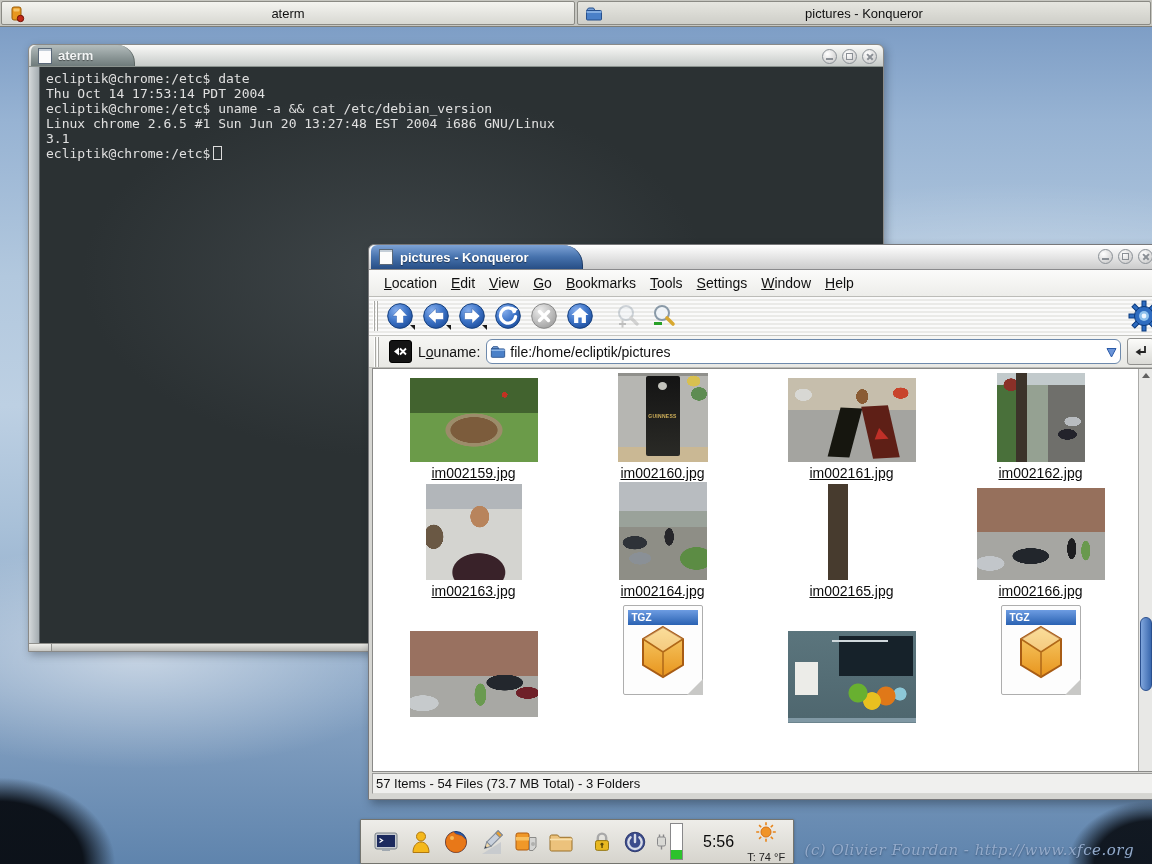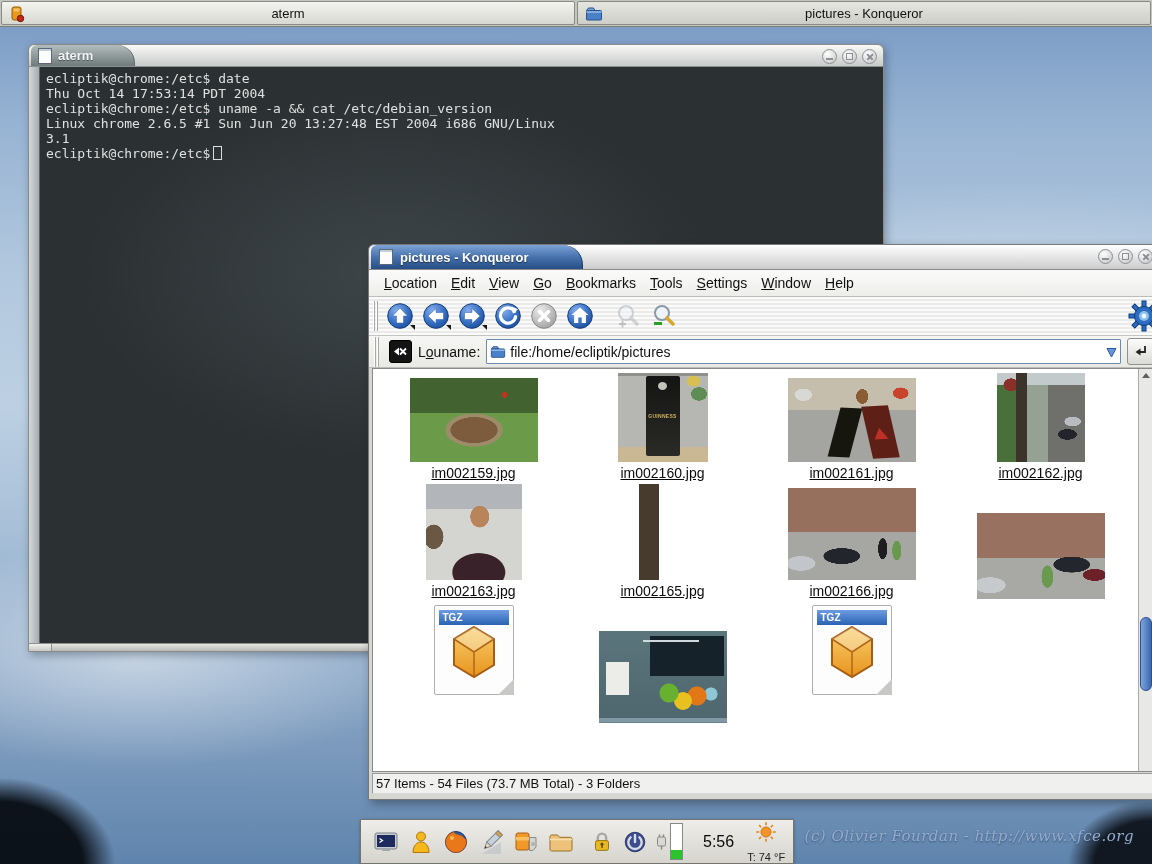--- a/index.html
+++ b/index.html
@@ -6,21 +6,21 @@
   body{width:1152px;height:864px;overflow:hidden;font-family:"Liberation Sans",sans-serif;-webkit-font-smoothing:antialiased;}
   .desktop{position:relative;width:1152px;height:864px;overflow:hidden;
     background:
       radial-gradient(420px 160px at 12% 76%, rgba(255,255,255,.5), rgba(255,255,255,0) 70%),
       radial-gradient(700px 220px at 55% 50%, rgba(255,255,255,.42), rgba(255,255,255,0) 72%),
       radial-gradient(520px 160px at 88% 34%, rgba(255,255,255,.28), rgba(255,255,255,0) 70%),
       linear-gradient(180deg,#7e9ec6 3.2%,#97b3d3 14%,#b2c8de 32%,#bdd0e3 47%,#a8c0d8 61%,#92adcb 74%,#7a99bc 87%,#5f84ad 100%);}
   .corner{position:absolute;z-index:1;}
   .corner.bl{left:0;bottom:0;width:160px;height:120px;background:radial-gradient(160px 120px at 0% 100%, rgba(8,12,18,.95) 52%, rgba(8,12,18,0) 72%);}
   .corner.br{right:0;bottom:0;width:120px;height:90px;background:radial-gradient(120px 90px at 100% 100%, rgba(8,12,18,.9) 48%, rgba(8,12,18,0) 70%);}
-  .credit{position:absolute;right:18px;bottom:19px;z-index:2;font-family:"DejaVu Serif",serif;font-style:italic;font-size:15px;letter-spacing:.5px;color:#94abcb;text-shadow:0 1px 2px rgba(25,45,75,.55);}
+  .credit{position:absolute;right:18px;bottom:5px;z-index:2;font-family:"DejaVu Serif",serif;font-style:italic;font-size:15px;letter-spacing:.5px;color:#94abcb;text-shadow:0 1px 2px rgba(25,45,75,.55);}
 
   
   .topbar{position:absolute;left:0;top:0;width:1152px;height:27px;z-index:5;display:flex;gap:2px;padding:1px;box-sizing:border-box;background:#c6c6c0;border-bottom:1px solid #7e7e78;}
   .tbtn{position:relative;flex:1;display:flex;align-items:center;justify-content:center;border:1px solid #8a8a84;border-radius:2px;background:linear-gradient(180deg,#f4f4f0,#d8d8d2);font-size:13px;color:#111;}
   .tbtn.active{background:linear-gradient(180deg,#e6e6e0,#cecec8);}
   .tbtn .ticon{position:absolute;left:7px;top:3px;width:18px;height:18px;}
 
   
   .wbtns{position:absolute;top:4px;display:flex;gap:5px;}
   .wbtn{width:15px;height:15px;border-radius:50%;background:radial-gradient(circle at 35% 30%,#ffffff,#d2d2d2 75%,#c2c2c2);border:1px solid #8a9096;position:relative;box-sizing:border-box;}
@@ -56,21 +56,21 @@
   .thandle{width:5px;height:30px;margin:0 4px 0 2px;background:linear-gradient(90deg,#ffffff 0 1px,#a8a8a4 1px 2px,rgba(0,0,0,0) 2px 3px,#ffffff 3px 4px,#a8a8a4 4px 5px);}
   .tbbtn{position:relative;width:36px;height:34px;display:flex;align-items:center;justify-content:center;}
   .tbbtn .dd{position:absolute;right:3px;bottom:3px;width:0;height:0;border-top:5px solid #1a1a1a;border-left:5px solid transparent;}
   .tbspace{width:12px;}
   .tbfill{flex:1;}
   .gearwrap{width:34px;height:34px;margin-right:-6px;display:flex;align-items:center;justify-content:center;}
   .locrow{height:31px;background:linear-gradient(180deg,#f6f6f4,#e8e8e4);border-bottom:1px solid #bcbcb8;display:flex;align-items:center;gap:6px;padding:0 3px;}
   .clearbtn{width:21px;height:21px;border-radius:3px;background:#141414;border:1px solid #000;display:flex;align-items:center;justify-content:center;}
   .loclabel{font-size:14px;color:#101010;white-space:nowrap;}
   .loclabel .ac{text-decoration:underline;}
-  .combo{flex:1;height:23px;background:#fff;border:1px solid #6e8aac;border-radius:1px;display:flex;align-items:center;gap:4px;padding:0 3px;min-width:0;}
+  .combo{flex:1;height:23px;background:#fff;border:1px solid #6e8aac;border-radius:6px;display:flex;align-items:center;gap:4px;padding:0 3px;min-width:0;}
   .combo .val{font-size:14px;color:#101010;white-space:nowrap;overflow:hidden;flex:1;}
   .gobtn{width:25px;height:25px;border:1px solid #90908e;border-radius:3px;background:linear-gradient(180deg,#fcfcfa,#dadad6);display:flex;align-items:center;justify-content:center;flex:none;}
   .view{flex:1;margin:0 3px;border:1px solid #8a8a88;background:#fff;position:relative;overflow:hidden;min-height:0;}
   .vscroll{position:absolute;right:0;top:0;bottom:0;width:14px;background:#e8e8e6;border-left:1px solid #aaaaa8;}
   .vup{position:absolute;top:2px;left:2px;width:9px;height:9px;}
   .vup::after{content:"";position:absolute;left:1px;top:2px;border-left:4px solid transparent;border-right:4px solid transparent;border-bottom:5px solid #606060;}
   .vthumb{position:absolute;left:1px;right:1px;top:248px;height:72px;border-radius:6px;border:1px solid #2a4f8e;background:linear-gradient(90deg,#7fa5dc,#3a68ae);}
   .icons{position:absolute;left:6px;top:4px;right:18px;bottom:0;display:grid;grid-template-columns:repeat(4,1fr);grid-template-rows:108px 118px 1fr;overflow:hidden;}
   .cell{display:flex;flex-direction:column;align-items:center;justify-content:flex-end;min-height:0;}
   .cell.r3{justify-content:flex-start;}
@@ -390,20 +390,24 @@
         <div class="cell">
           <div class="th t162"></div>
           <span class="fname">im002162.jpg</span>
         </div>
 
         <div class="cell">
           <div class="th t163"></div>
           <span class="fname">im002163.jpg</span>
         </div>
         <div class="cell">
+          <div class="th t164"></div>
+          <span class="fname">im002164.jpg</span>
+        </div>
+        <div class="cell">
           <div class="th t165"></div>
           <span class="fname">im002165.jpg</span>
         </div>
         <div class="cell">
           <div class="th t166"></div>
           <span class="fname">im002166.jpg</span>
         </div>
 
         <div class="cell r3">
           <div class="th t167" style="margin-top:32px;"></div>

